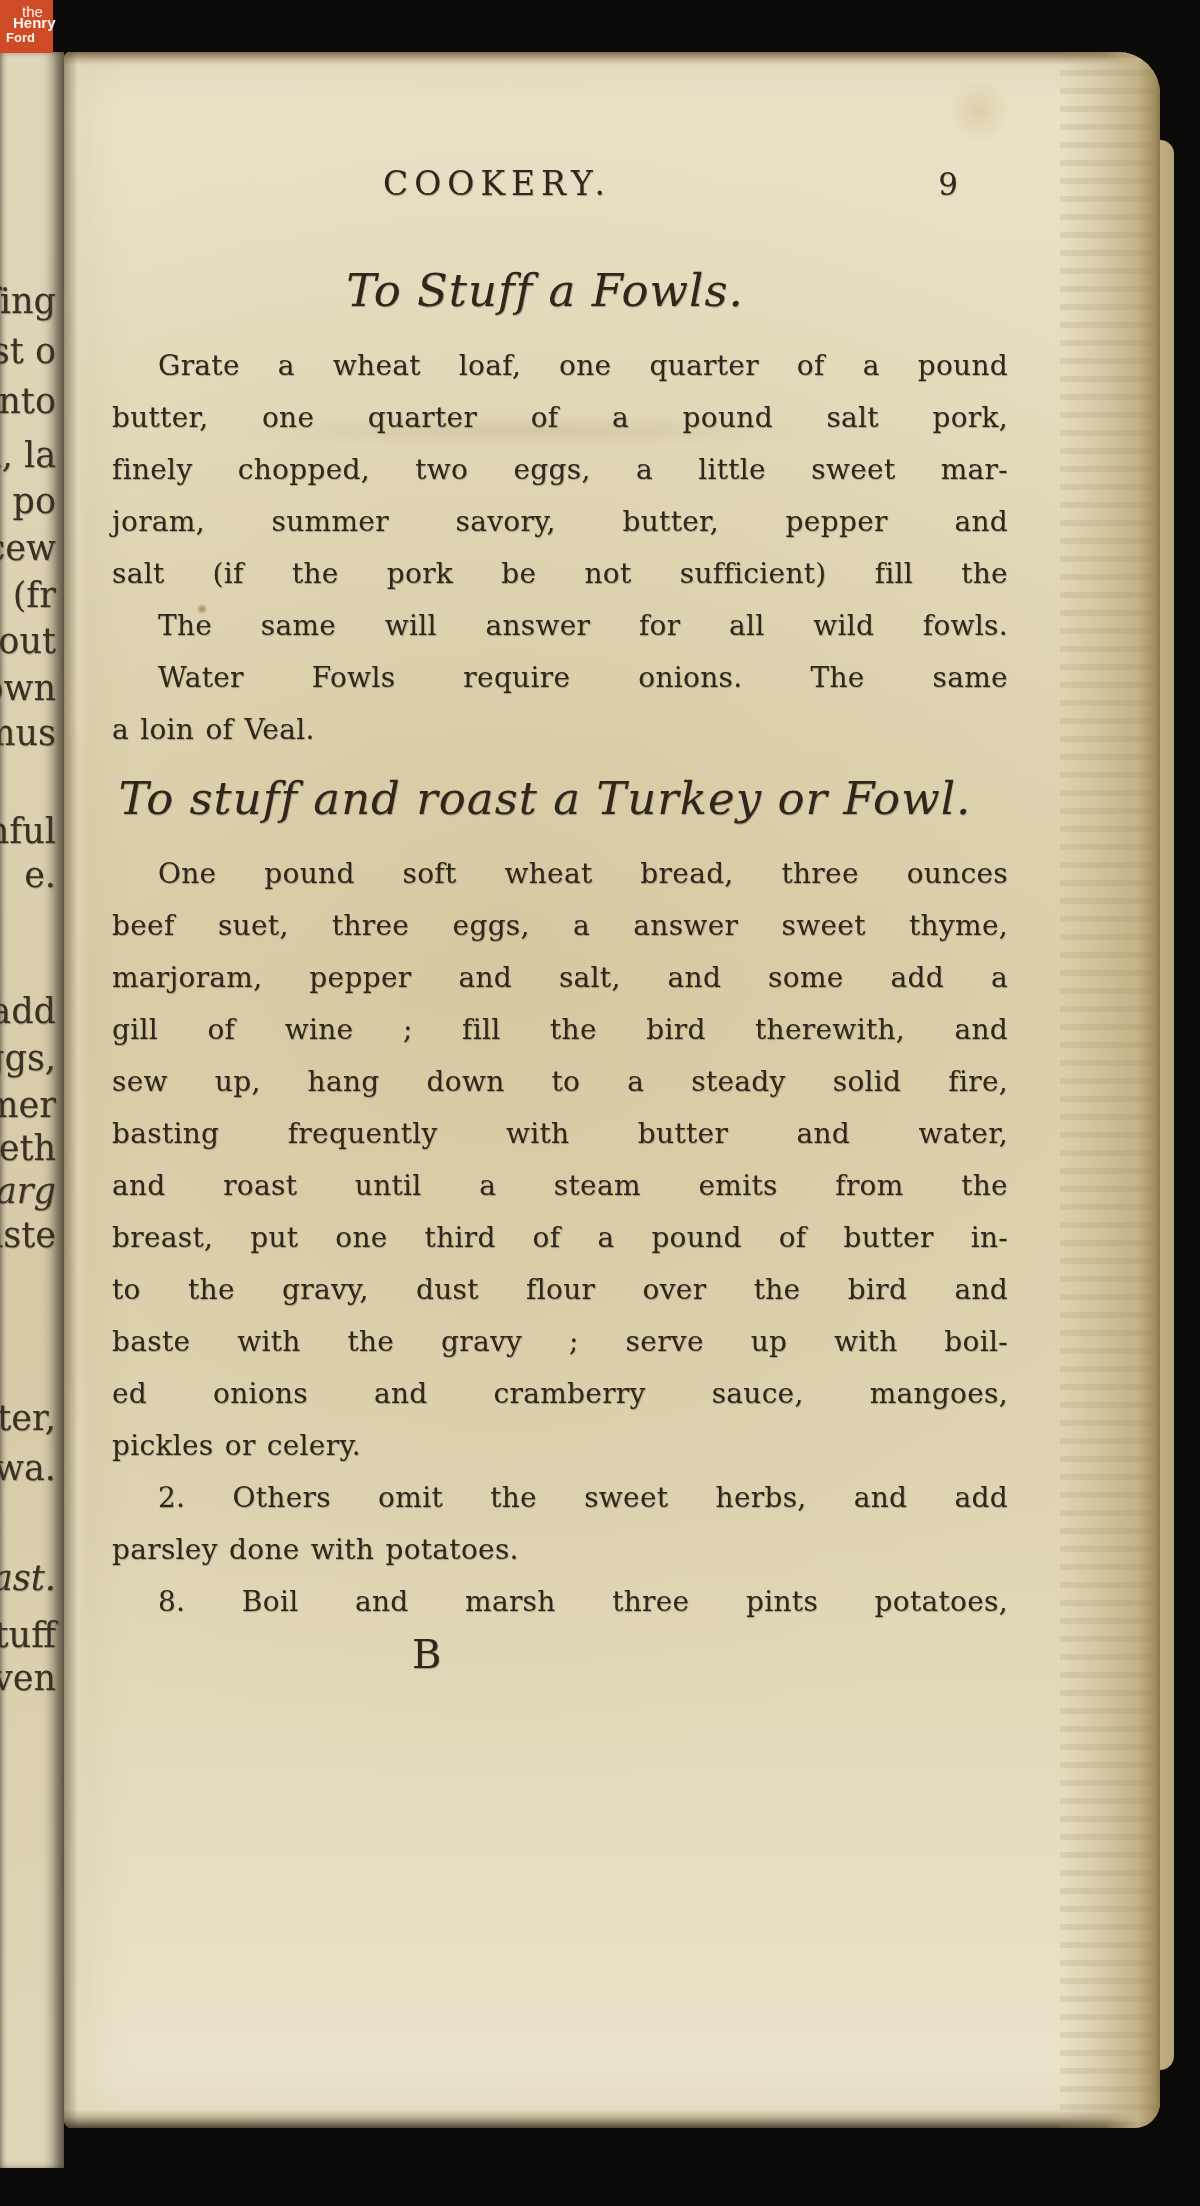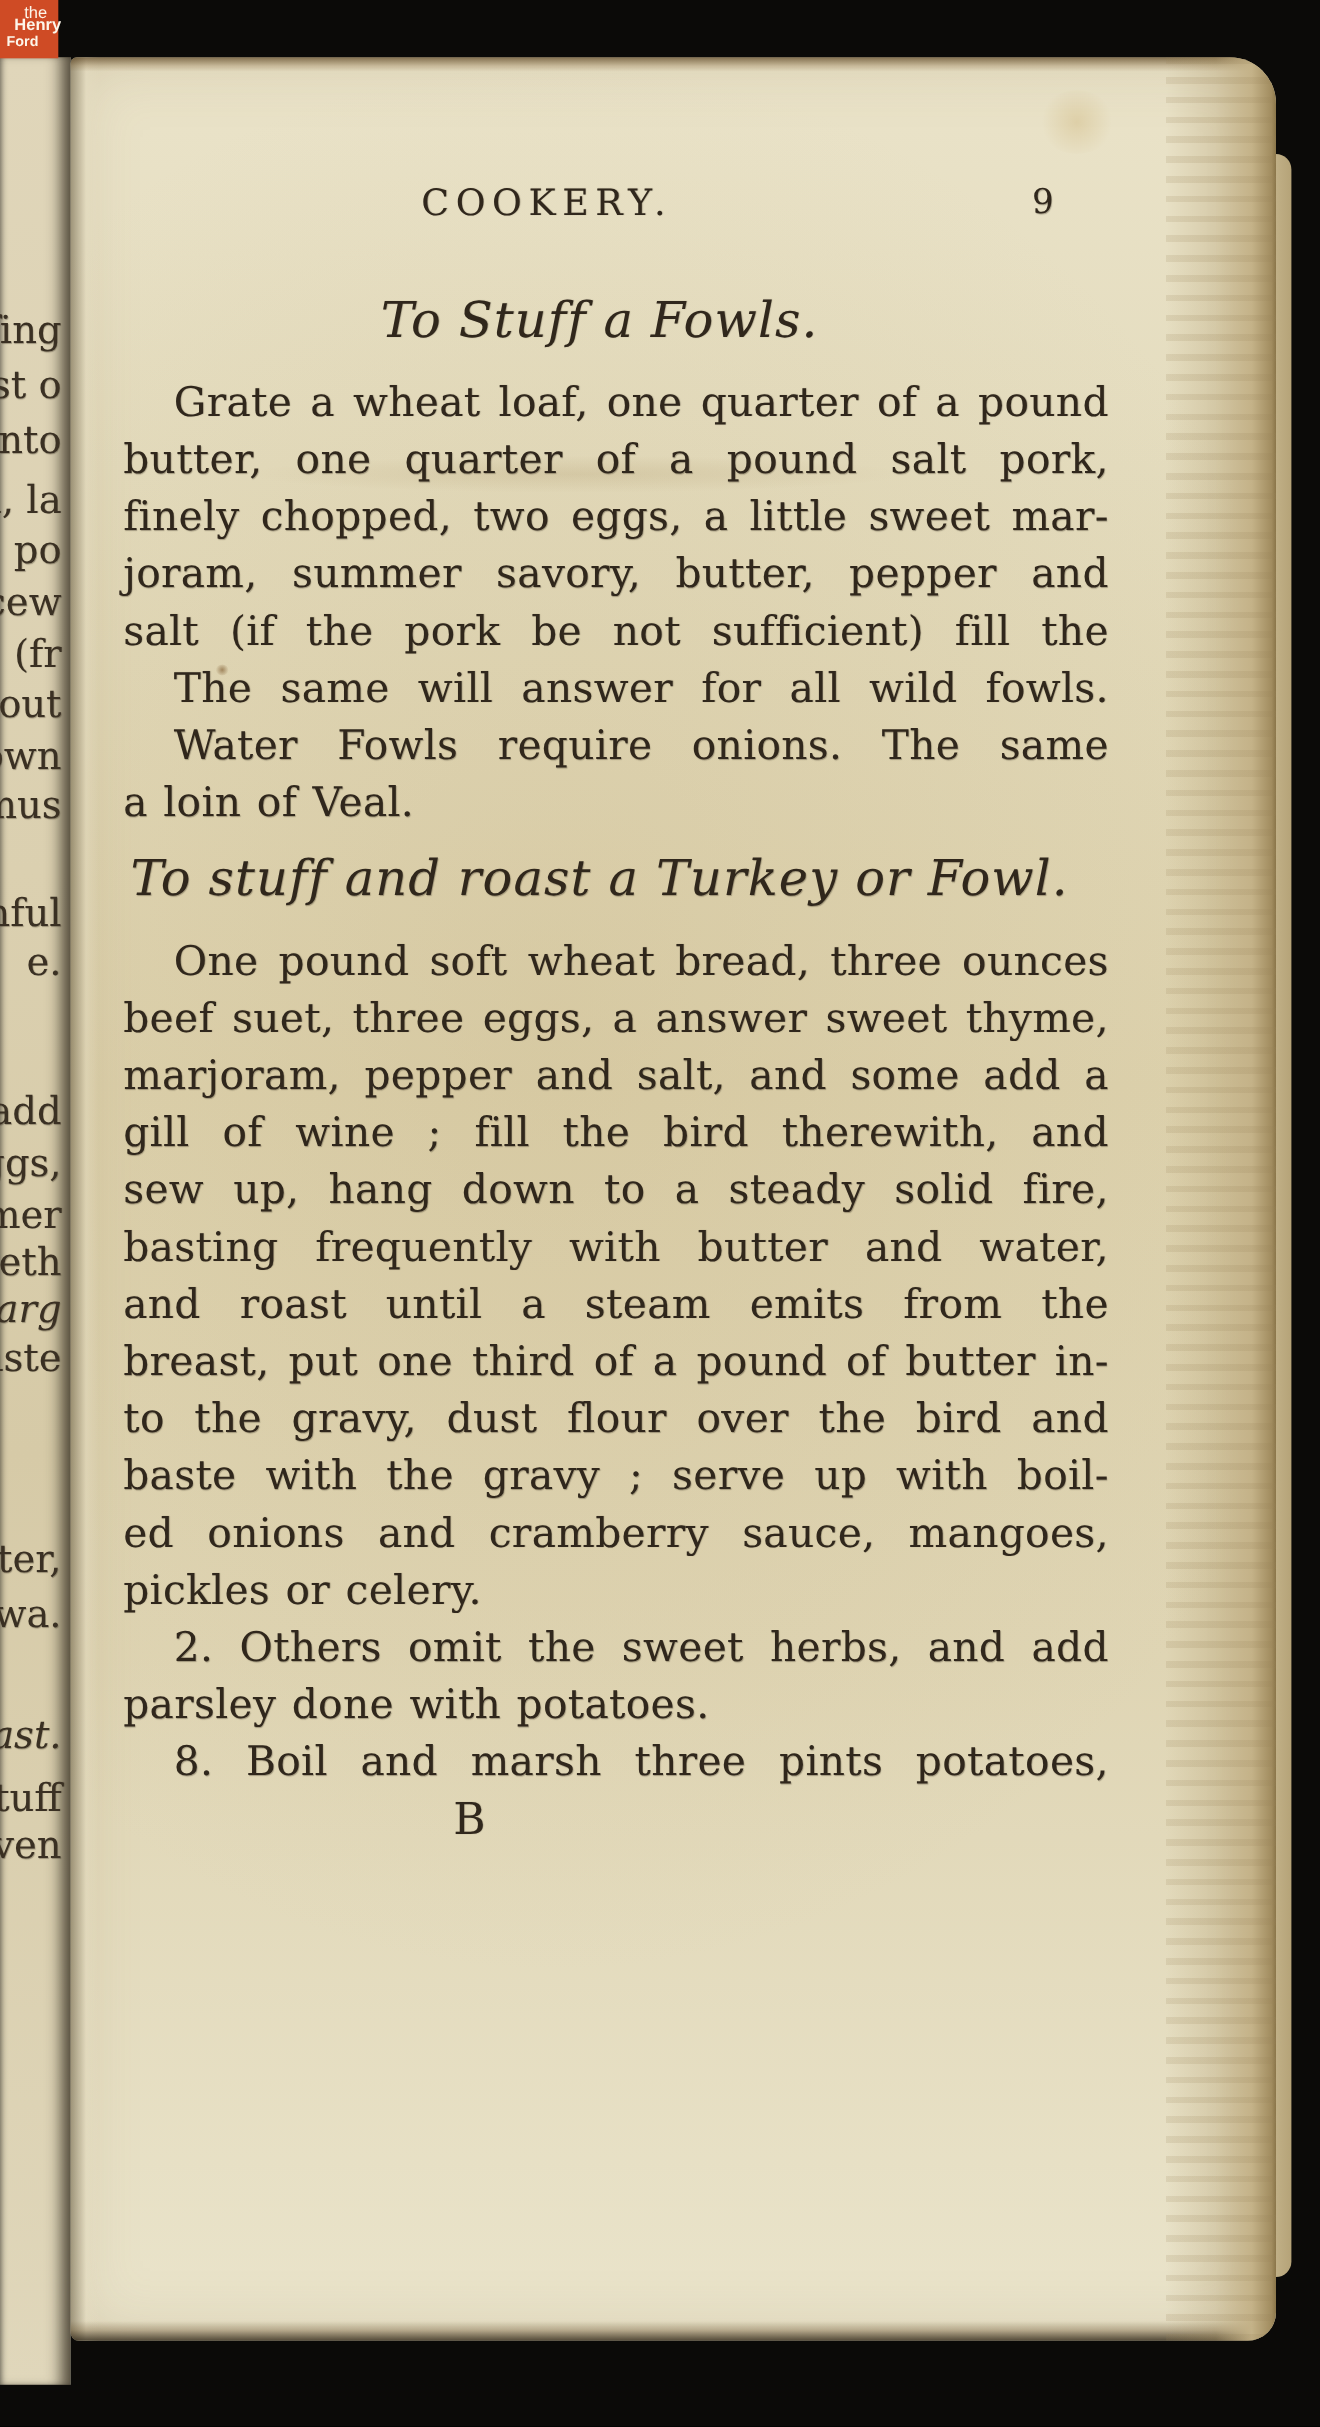--- a/index.html
+++ b/index.html
@@ -73,21 +73,21 @@
     position:absolute;left:385px;transform:translateX(-50%);
     font-size:33px;letter-spacing:6px;line-height:44px;
   }
   #page-number{position:absolute;right:50px;top:0;font-size:31px;line-height:44px;}
   .heading{
     font-style:italic;text-align:center;font-size:45px;line-height:54px;
     margin:16px 30px 22px 0;letter-spacing:1px;
   }
   .first-heading{margin-top:58px;}
   .line{
-    font-size:37px;line-height:52px;height:52px;white-space:nowrap;
+    font-size:28px;line-height:52px;height:52px;white-space:nowrap;
     letter-spacing:.3px;word-spacing:2px;
   }
   .line.just{white-space:normal;text-align:justify;text-align-last:justify;}
   .line.indent{text-indent:46px;}
   #signature-line{font-size:40px;line-height:52px;padding-left:300px;}
   
   #logo{
     position:absolute;left:0;top:0;width:53px;height:53px;z-index:10;
     font-family:"Liberation Sans","DejaVu Sans",sans-serif;
     color:#fdf6ea;padding:0;

